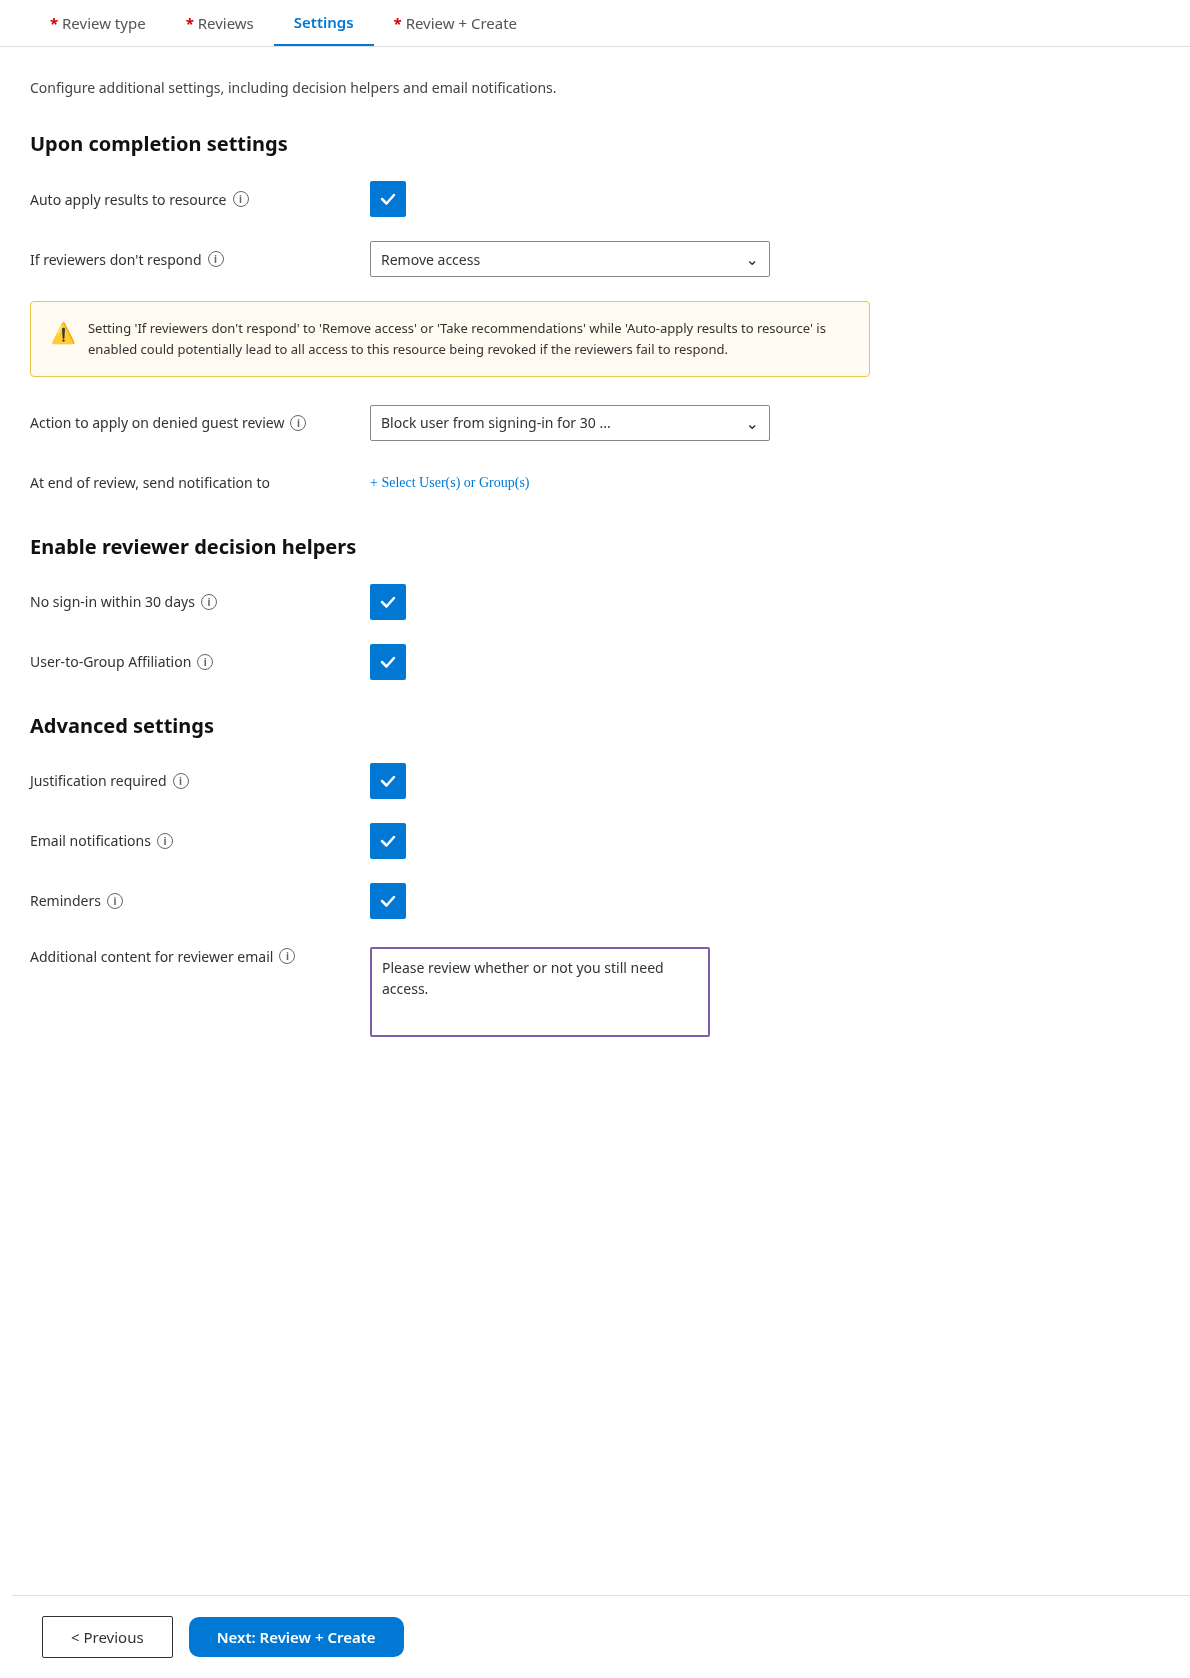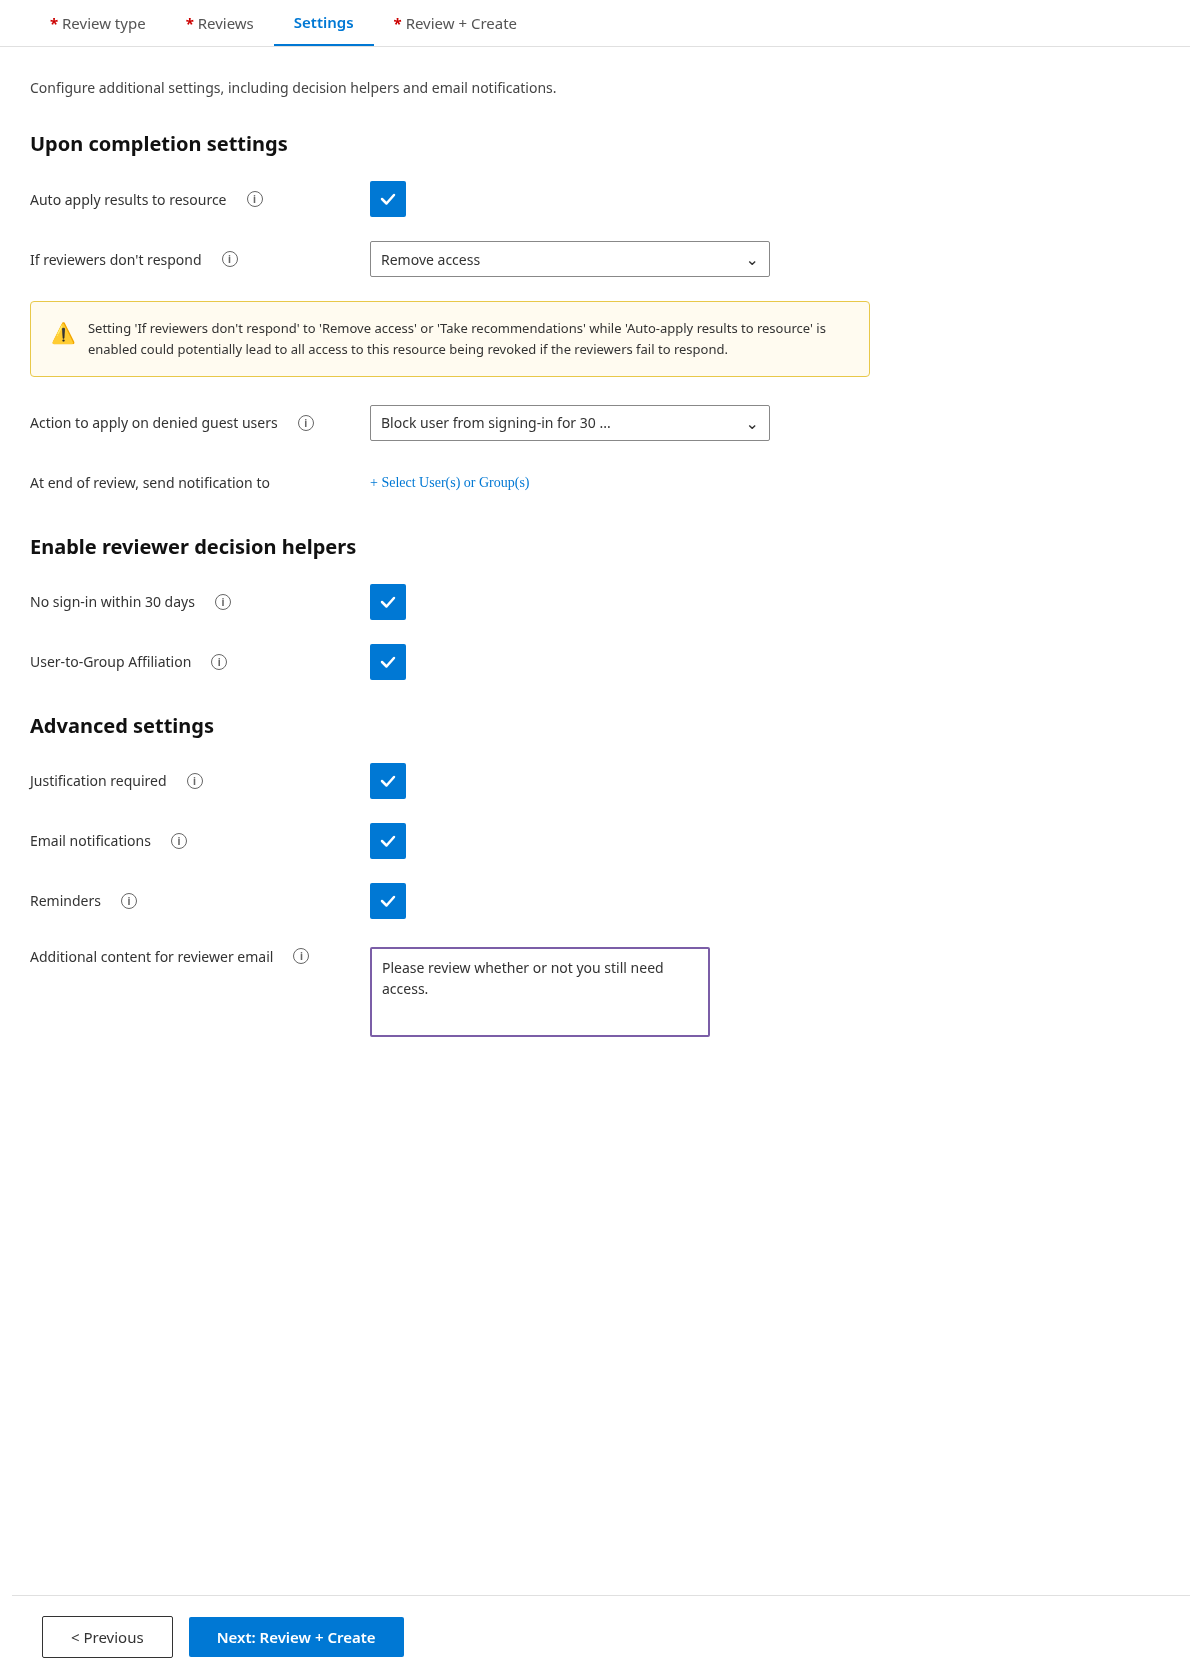--- a/index.html
+++ b/index.html
@@ -72,21 +72,21 @@
       margin-bottom: 24px;
       min-height: 36px;
     }
     .form-label {
       width: 340px;
       min-width: 340px;
       font-size: 14px;
       color: #333;
       display: flex;
       align-items: center;
-      gap: 20px;
+      gap: 6px;
     }
     .form-control {
       flex: 1;
       display: flex;
       align-items: center;
     }
 
     
     .info-icon {
       display: inline-flex;
@@ -208,21 +208,21 @@
       border-radius: 2px;
       font-family: inherit;
     }
     .btn-next {
       padding: 10px 28px;
       border: none;
       background: #0078d4;
       color: #fff;
       font-size: 15px;
       cursor: pointer;
-      border-radius: 2px;
+      border-radius: 10px;
       font-family: inherit;
       font-weight: 600;
     }
 
     .form-row-top {
       align-items: flex-start;
       padding-top: 4px;
     }
 
     .section-gap {
@@ -281,21 +281,21 @@
       </div>
     </div>
 
     <div class="warning-box">
       <span class="warning-icon">⚠️</span>
       <span class="warning-text">Setting 'If reviewers don't respond' to 'Remove access' or 'Take recommendations' while 'Auto-apply results to resource' is enabled could potentially lead to all access to this resource being revoked if the reviewers fail to respond.</span>
     </div>
 
     <div class="form-row">
       <div class="form-label">
-        <span>Action to apply on denied guest users</span>
+        <span>Action to apply on denied guest review</span>
         <span class="info-icon">i</span>
       </div>
       <div class="form-control">
         <div class="dropdown-field">
           <span>Block user from signing-in for 30 ...</span>
           <span class="chevron">⌄</span>
         </div>
       </div>
     </div>
 

